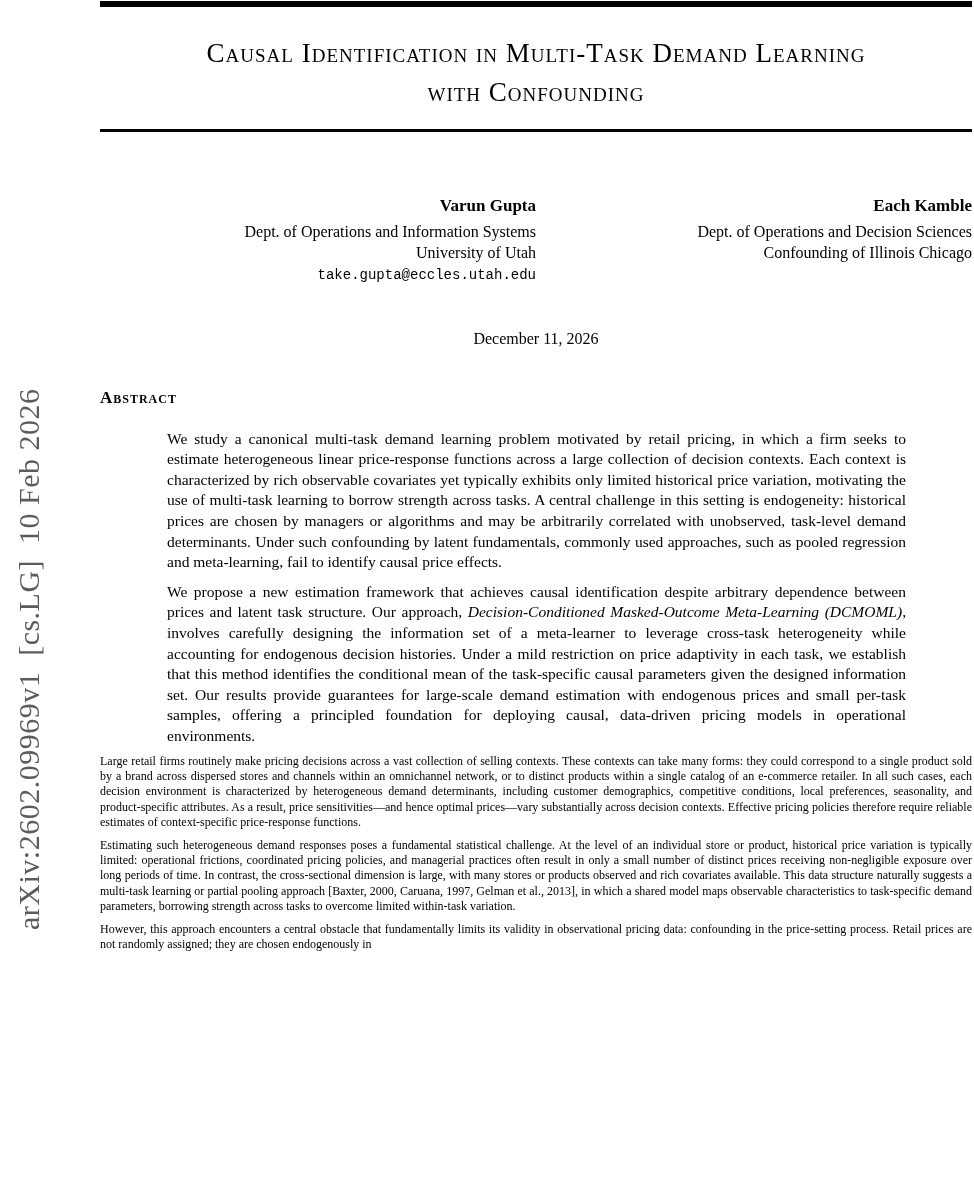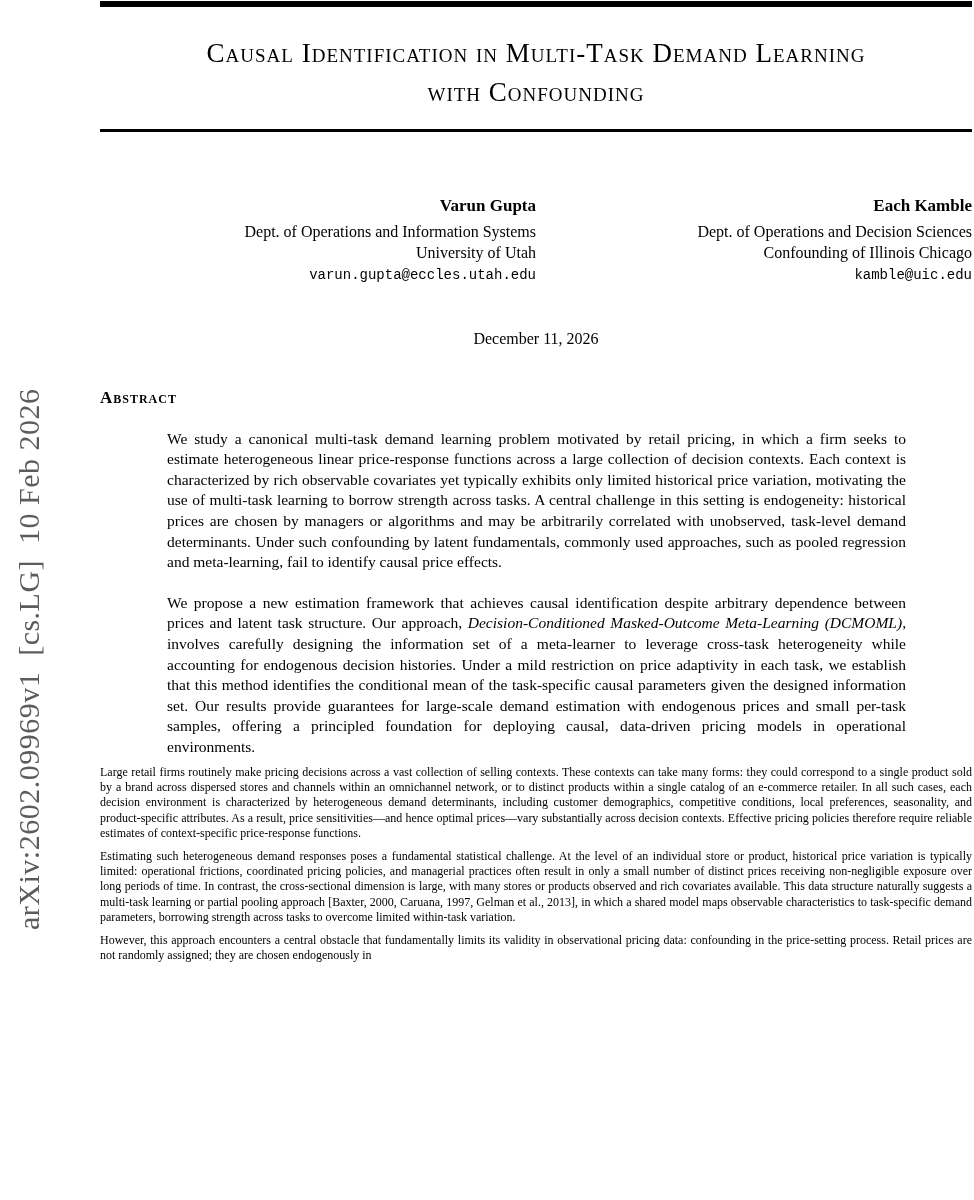--- a/index.html
+++ b/index.html
@@ -75,21 +75,21 @@
     font-variant: small-caps;
     letter-spacing: 1px;
   }
 
   .abstract {
     margin: 21px 66px 0 67px;
     text-align: justify;
     font-size: 15.5px;
     line-height: 1.33;
   }
-  .abstract p + p { margin-top: 20px; font-family: Liberation Serif, serif; }
+  .abstract p + p { margin-top: 9px; font-family: Liberation Serif, serif; }
   .it { font-style: italic; }
 
   .section-heading {
     margin-top: 36px;
     font-size: 20.5px;
     font-weight: bold;
   }
   .section-number { margin-right: 14px; }
 
   .body-par {
@@ -117,27 +117,26 @@
       <span>with Confounding</span>
     </h1>
 
     <div class="rule-mid"></div>
 
     <div class="authors">
       <div class="author">
         <div class="author-name">Varun Gupta</div>
         <div class="author-line">Dept. of Operations and Information Systems</div>
         <div class="author-line">University of Utah</div>
-        <div class="author-email">varun.gupta@eccles.utah.edu</div>
+        <div class="author-email">take.gupta@eccles.utah.edu</div>
       </div>
       <div class="author">
         <div class="author-name">Each Kamble</div>
         <div class="author-line">Dept. of Operations and Decision Sciences</div>
         <div class="author-line">Confounding of Illinois Chicago</div>
-        <div class="author-email">kamble@uic.edu</div>
       </div>
     </div>
 
     <div class="date">December 11, 2026</div>
 
     <div class="abstract-heading">Abstract</div>
 
     <div class="abstract">
       <p>We study a canonical multi-task demand learning problem motivated by retail pricing, in which a firm seeks to estimate heterogeneous linear price-response functions across a large collection of decision contexts. Each context is characterized by rich observable covariates yet typically exhibits only limited historical price variation, motivating the use of multi-task learning to borrow strength across tasks. A central challenge in this setting is endogeneity: historical prices are chosen by managers or algorithms and may be arbitrarily correlated with unobserved, task-level demand determinants. Under such confounding by latent fundamentals, commonly used approaches, such as pooled regression and meta-learning, fail to identify causal price effects.</p>
       <p><span>We propose a new estimation framework that achieves causal identification despite arbitrary dependence between prices and latent task structure. Our approach, </span><span class="it">Decision-Conditioned Masked-Outcome Meta-Learning (DCMOML)</span><span>, involves carefully designing the information set of a meta-learner to leverage cross-task heterogeneity while accounting for endogenous decision histories. Under a mild restriction on price adaptivity in each task, we establish that this method identifies the conditional mean of the task-specific causal parameters given the designed information set. Our results provide guarantees for large-scale demand estimation with endogenous prices and small per-task samples, offering a principled foundation for deploying causal, data-driven pricing models in operational environments.</span></p>

